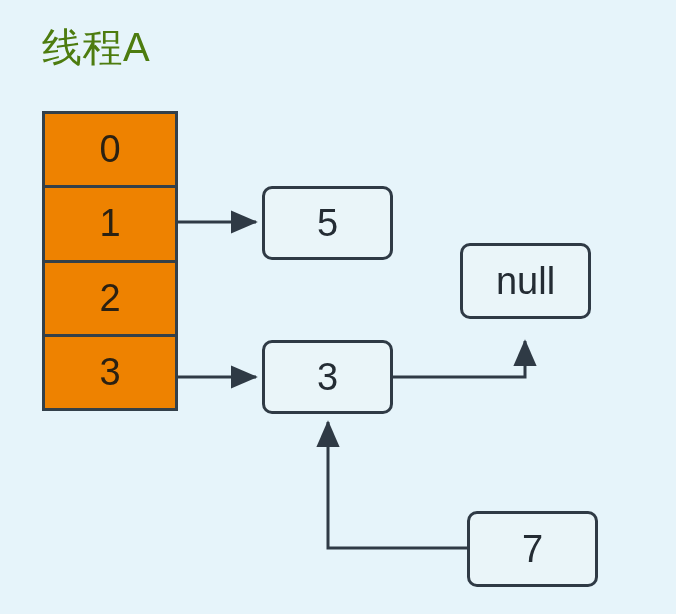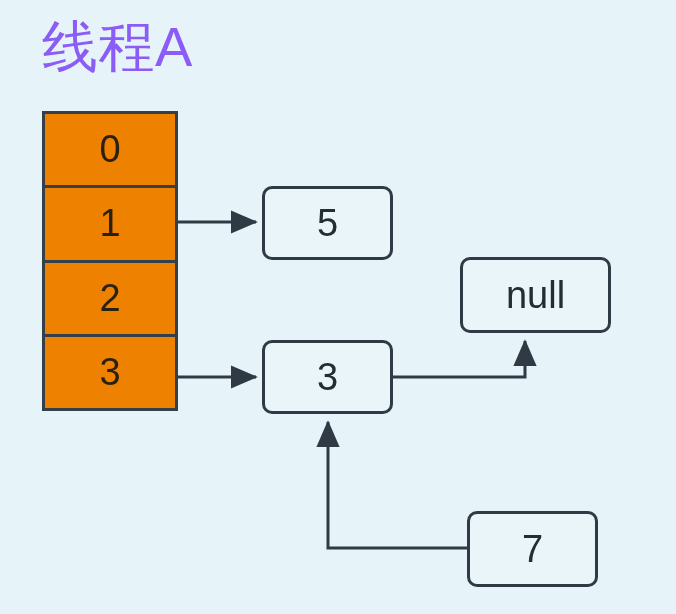--- a/index.html
+++ b/index.html
@@ -18,23 +18,23 @@
     position: absolute;
     left: 0;
     top: 0;
     width: 676px;
     height: 614px;
   }
   .title {
     position: absolute;
     left: 42px;
     top: 22px;
-    font-size: 56px;
+    font-size: 40px;
     line-height: 50px;
-    color: #8b5cf6;
+    color: #4d7c0f;
     letter-spacing: 0.5px;
     white-space: nowrap;
   }
   
   .array {
     position: absolute;
     left: 42px;
     top: 111px;
     width: 136px;
     height: 300px;
@@ -64,21 +64,21 @@
     border: 3px solid #2f3a45;
     border-radius: 10px;
     background: #eaf5f9;
     display: flex;
     align-items: center;
     justify-content: center;
     font-size: 38px;
     color: #242c34;
   }
   .node-5    { left: 262px; top: 186px; width: 131px; height: 74px; }
-  .node-null { left: 460px; top: 257px; width: 151px; height: 76px; }
+  .node-null { left: 460px; top: 243px; width: 131px; height: 76px; }
   .node-3    { left: 262px; top: 340px; width: 131px; height: 74px; }
   .node-7    { left: 467px; top: 511px; width: 131px; height: 76px; }
 </style>
 </head>
 <body>
 
 <svg id="canvas" viewBox="0 0 676 614">
   <defs>
     <marker id="arrowhead" markerWidth="9" markerHeight="9" refX="8.4" refY="4.5" orient="auto" markerUnits="strokeWidth">
       <path d="M0,0.6 L9,4.5 L0,8.4 z" fill="#2f3a45"></path>

